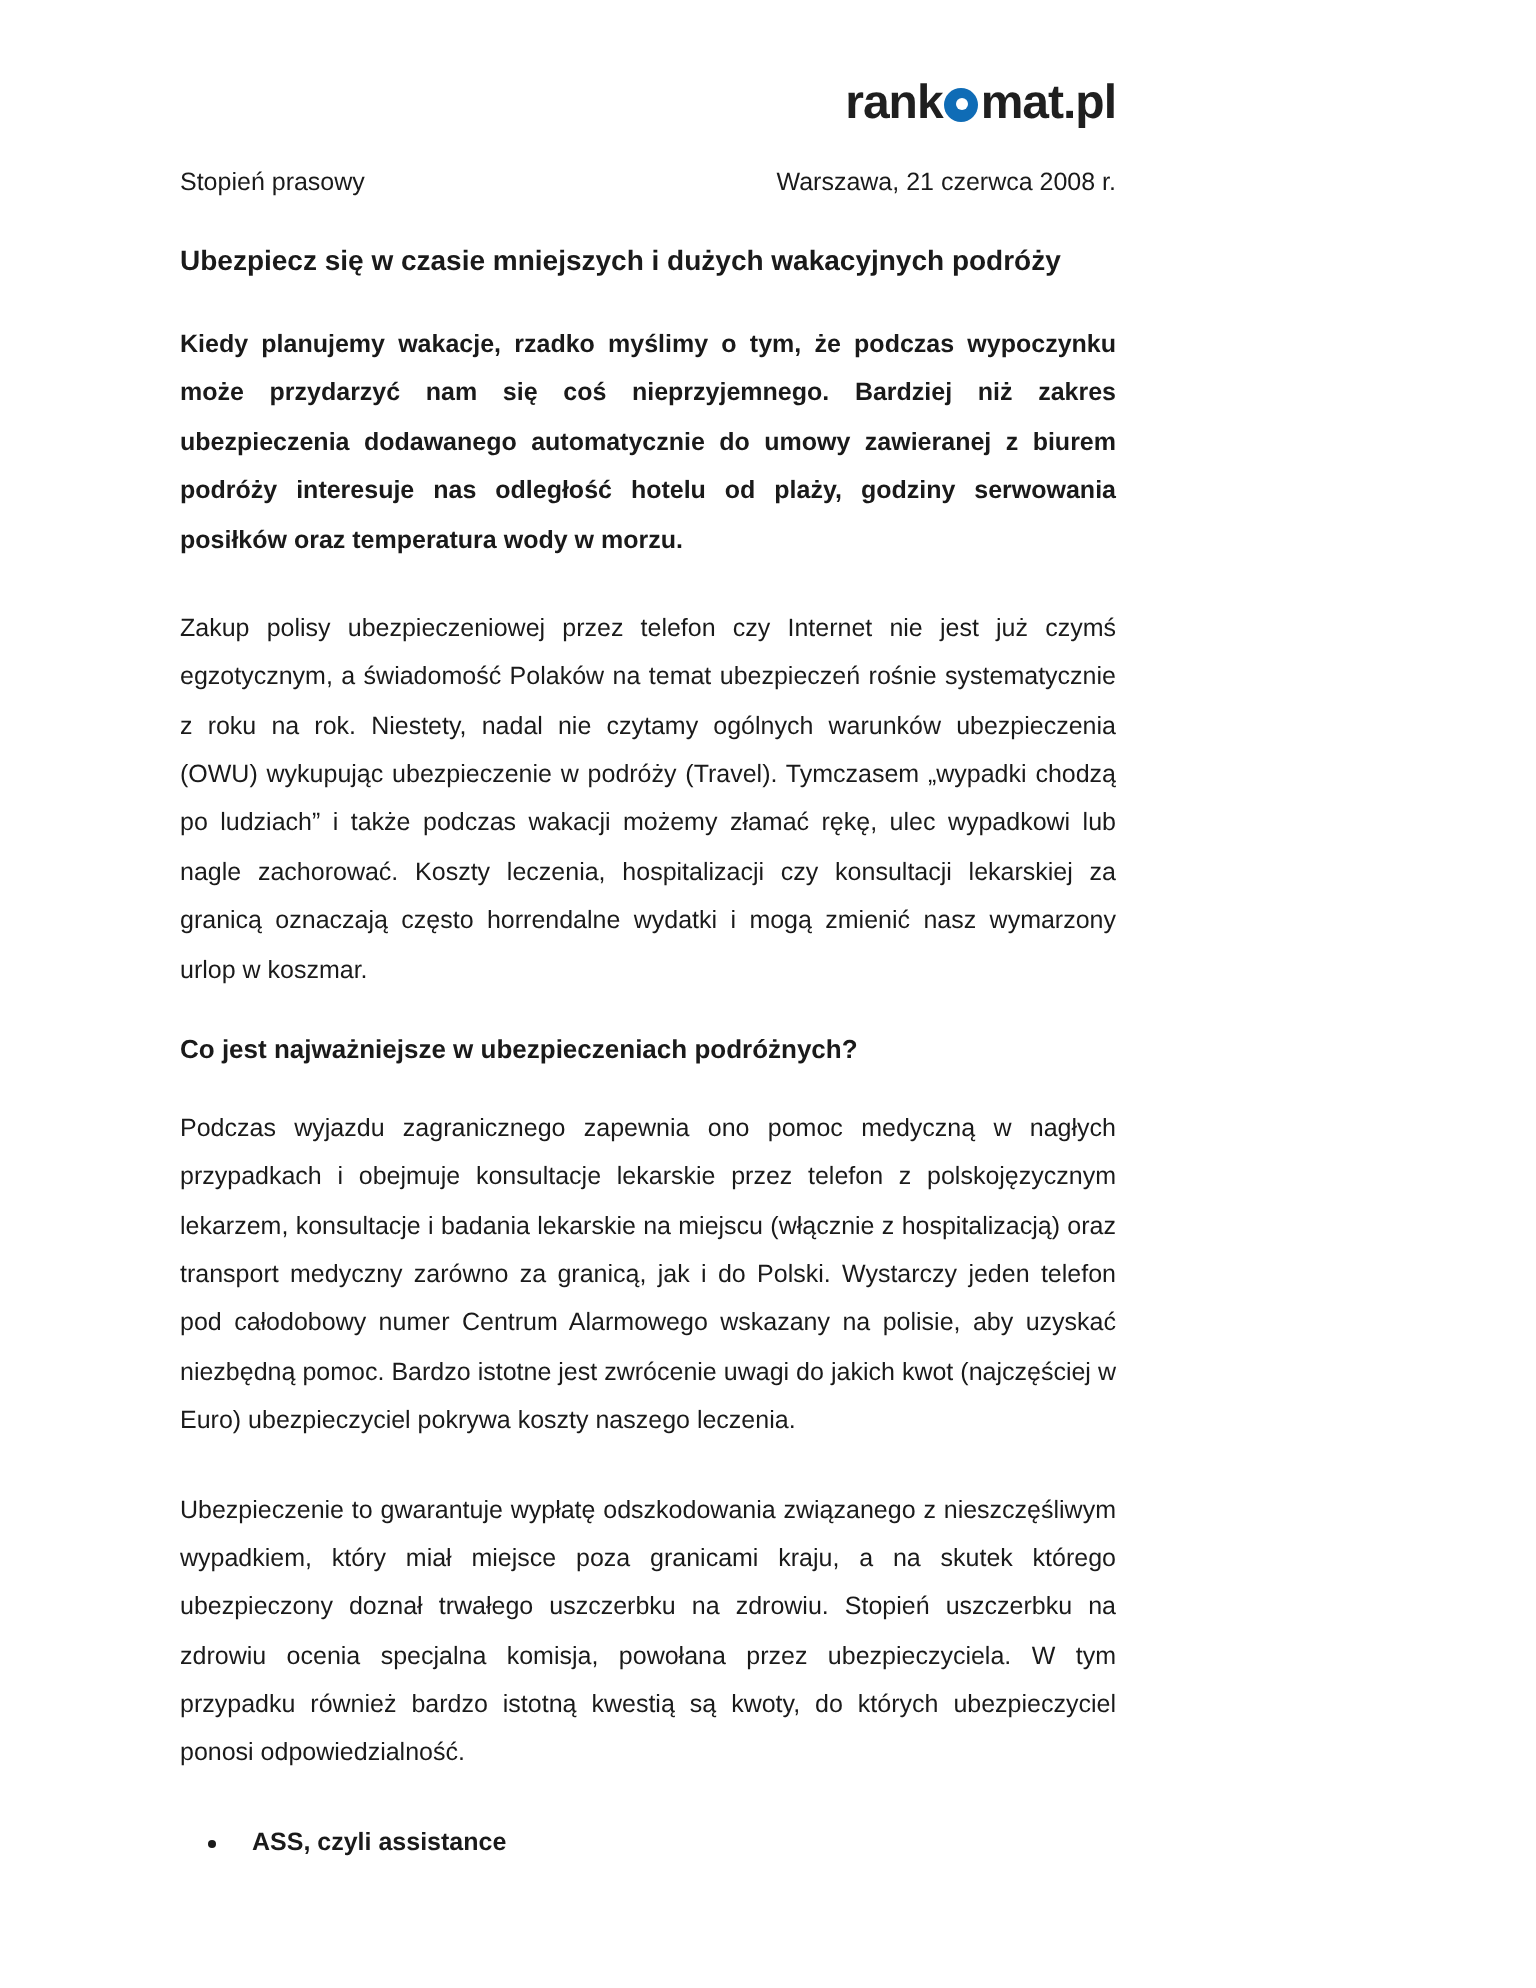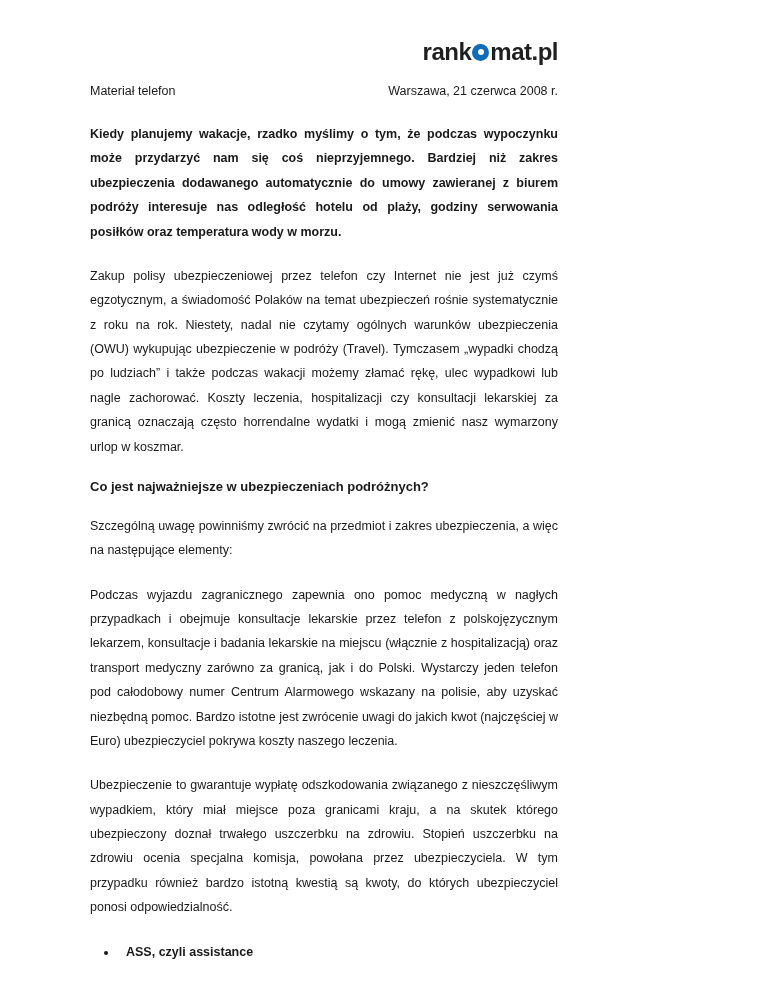--- a/index.html
+++ b/index.html
@@ -104,32 +104,32 @@
     <div class="logo">
       <span>rank</span>
       <span class="logo-o">
         <span class="logo-o-inner"></span>
       </span>
       <span>mat.pl</span>
     </div>
   </div>
 
   <div class="meta-row">
-    <span>Materiał telefon</span>
+    <span>Stopień prasowy</span>
     <span>Warszawa, 21 czerwca 2008 r.</span>
   </div>
 
+  <h1 class="doc-title">Ubezpiecz się w czasie mniejszych i dużych wakacyjnych podróży</h1>
 
   <p class="para bold">Kiedy planujemy wakacje, rzadko myślimy o tym, że podczas wypoczynku może przydarzyć nam się coś nieprzyjemnego. Bardziej niż zakres ubezpieczenia dodawanego automatycznie do umowy zawieranej z biurem podróży interesuje nas odległość hotelu od plaży, godziny serwowania posiłków oraz temperatura wody w morzu.</p>
 
   <p class="para">Zakup polisy ubezpieczeniowej przez telefon czy Internet nie jest już czymś egzotycznym, a świadomość Polaków na temat ubezpieczeń rośnie systematycznie z roku na rok. Niestety, nadal nie czytamy ogólnych warunków ubezpieczenia (OWU) wykupując ubezpieczenie w podróży (Travel). Tymczasem „wypadki chodzą po ludziach” i także podczas wakacji możemy złamać rękę, ulec wypadkowi lub nagle zachorować. Koszty leczenia, hospitalizacji czy konsultacji lekarskiej za granicą oznaczają często horrendalne wydatki i mogą zmienić nasz wymarzony urlop w koszmar.</p>
 
   <h2 class="subheading">Co jest najważniejsze w ubezpieczeniach podróżnych?</h2>
 
-  <p class="para">Szczególną uwagę powinniśmy zwrócić na przedmiot i zakres ubezpieczenia, a więc na następujące elementy:</p>
 
 
   <p class="para">Podczas wyjazdu zagranicznego zapewnia ono pomoc medyczną w nagłych przypadkach i obejmuje konsultacje lekarskie przez telefon z polskojęzycznym lekarzem, konsultacje i badania lekarskie na miejscu (włącznie z hospitalizacją) oraz transport medyczny zarówno za granicą, jak i do Polski. Wystarczy jeden telefon pod całodobowy numer Centrum Alarmowego wskazany na polisie, aby uzyskać niezbędną pomoc. Bardzo istotne jest zwrócenie uwagi do jakich kwot (najczęściej w Euro) ubezpieczyciel pokrywa koszty naszego leczenia.</p>
 
 
   <p class="para">Ubezpieczenie to gwarantuje wypłatę odszkodowania związanego z nieszczęśliwym wypadkiem, który miał miejsce poza granicami kraju, a na skutek którego ubezpieczony doznał trwałego uszczerbku na zdrowiu. Stopień uszczerbku na zdrowiu ocenia specjalna komisja, powołana przez ubezpieczyciela. W tym przypadku również bardzo istotną kwestią są kwoty, do których ubezpieczyciel ponosi odpowiedzialność.</p>
 
   <ul class="bullets">
     <li>ASS, czyli assistance</li>
   </ul>

